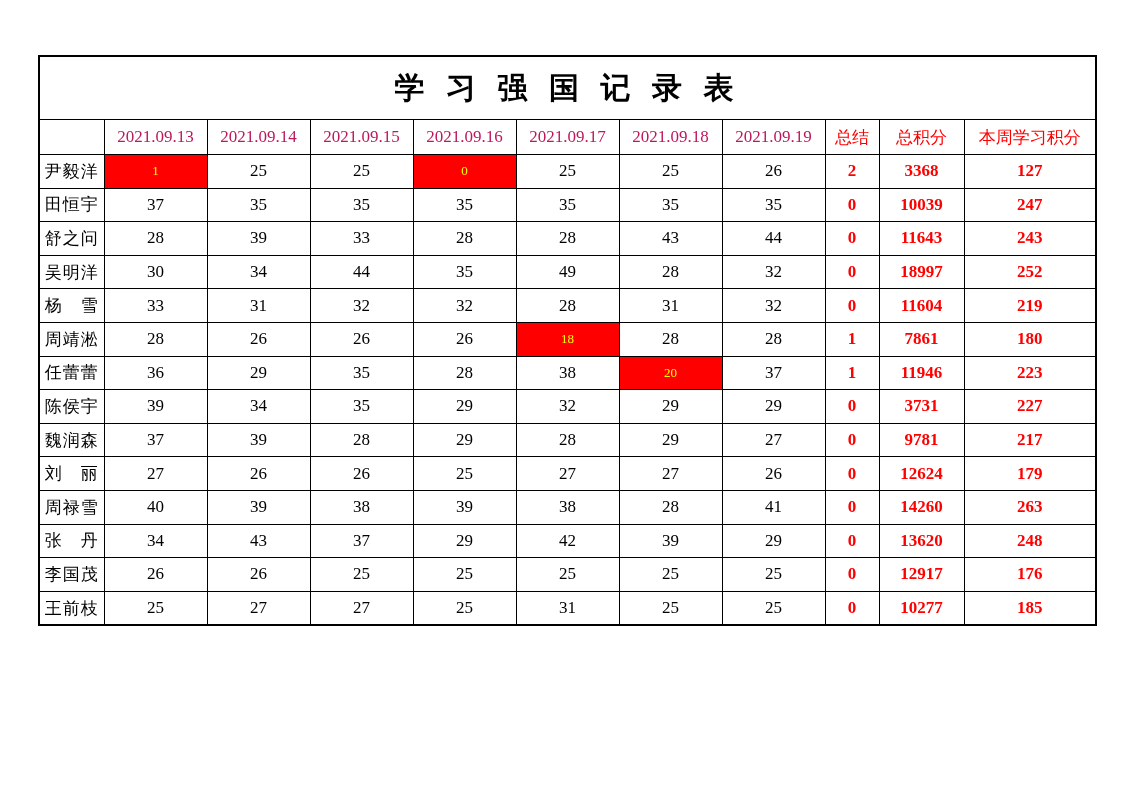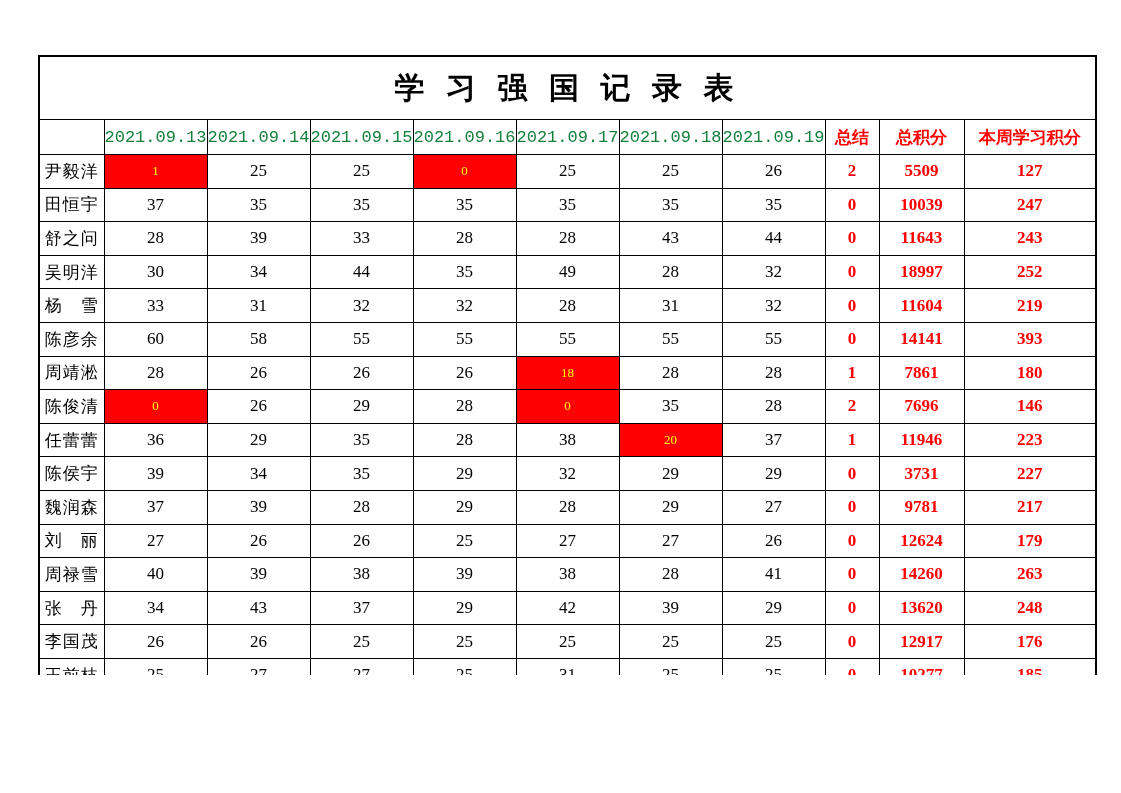--- a/index.html
+++ b/index.html
@@ -27,22 +27,22 @@
   }
   td.title-cell {
     height: 62px;
     font-size: 30px;
     font-weight: bold;
     letter-spacing: 7px;
     color: #000000;
   }
   tr.header-row td { height: 34px; font-size: 17px; }
   td.corner-cell { background: #ffffff; }
-  td.date-head { color: #15803d; font-size: 16px; font-family: Liberation Mono, monospace; }
-  td.red-head { color: #ff0000; font-weight: bold; font-size: 18px; }
+  td.date-head { color: #be185d; font-size: 16px; }
+  td.red-head { color: #ff0000; font-weight: normal; font-size: 18px; }
   tbody td { height: 32.6px; font-size: 17px; }
   td.name-cell { font-size: 17px; letter-spacing: 1px; }
   td.score-cell { color: #000000; }
   td.score-cell.hl { background: #ff0000; color: #ffff00; font-size: 13px; }
   td.red-val { color: #ff0000; font-weight: bold; font-size: 17px; }
 </style>
 </head>
 <body>
 
 <div class="page">
@@ -83,21 +83,21 @@
           <tr>
             <td class="name-cell">尹毅洋</td>
             <td class="score-cell hl">1</td>
             <td class="score-cell">25</td>
             <td class="score-cell">25</td>
             <td class="score-cell hl">0</td>
             <td class="score-cell">25</td>
             <td class="score-cell">25</td>
             <td class="score-cell">26</td>
             <td class="red-val">2</td>
-            <td class="red-val">5509</td>
+            <td class="red-val">3368</td>
             <td class="red-val">127</td>
           </tr>
           <tr>
             <td class="name-cell">田恒宇</td>
             <td class="score-cell">37</td>
             <td class="score-cell">35</td>
             <td class="score-cell">35</td>
             <td class="score-cell">35</td>
             <td class="score-cell">35</td>
             <td class="score-cell">35</td>
@@ -139,57 +139,31 @@
             <td class="score-cell">32</td>
             <td class="score-cell">32</td>
             <td class="score-cell">28</td>
             <td class="score-cell">31</td>
             <td class="score-cell">32</td>
             <td class="red-val">0</td>
             <td class="red-val">11604</td>
             <td class="red-val">219</td>
           </tr>
           <tr>
-            <td class="name-cell">陈彦余</td>
-            <td class="score-cell">60</td>
-            <td class="score-cell">58</td>
-            <td class="score-cell">55</td>
-            <td class="score-cell">55</td>
-            <td class="score-cell">55</td>
-            <td class="score-cell">55</td>
-            <td class="score-cell">55</td>
-            <td class="red-val">0</td>
-            <td class="red-val">14141</td>
-            <td class="red-val">393</td>
-          </tr>
-          <tr>
             <td class="name-cell">周靖淞</td>
             <td class="score-cell">28</td>
             <td class="score-cell">26</td>
             <td class="score-cell">26</td>
             <td class="score-cell">26</td>
             <td class="score-cell hl">18</td>
             <td class="score-cell">28</td>
             <td class="score-cell">28</td>
             <td class="red-val">1</td>
             <td class="red-val">7861</td>
             <td class="red-val">180</td>
-          </tr>
-          <tr>
-            <td class="name-cell">陈俊清</td>
-            <td class="score-cell hl">0</td>
-            <td class="score-cell">26</td>
-            <td class="score-cell">29</td>
-            <td class="score-cell">28</td>
-            <td class="score-cell hl">0</td>
-            <td class="score-cell">35</td>
-            <td class="score-cell">28</td>
-            <td class="red-val">2</td>
-            <td class="red-val">7696</td>
-            <td class="red-val">146</td>
           </tr>
           <tr>
             <td class="name-cell">任蕾蕾</td>
             <td class="score-cell">36</td>
             <td class="score-cell">29</td>
             <td class="score-cell">35</td>
             <td class="score-cell">28</td>
             <td class="score-cell">38</td>
             <td class="score-cell hl">20</td>
             <td class="score-cell">37</td>

